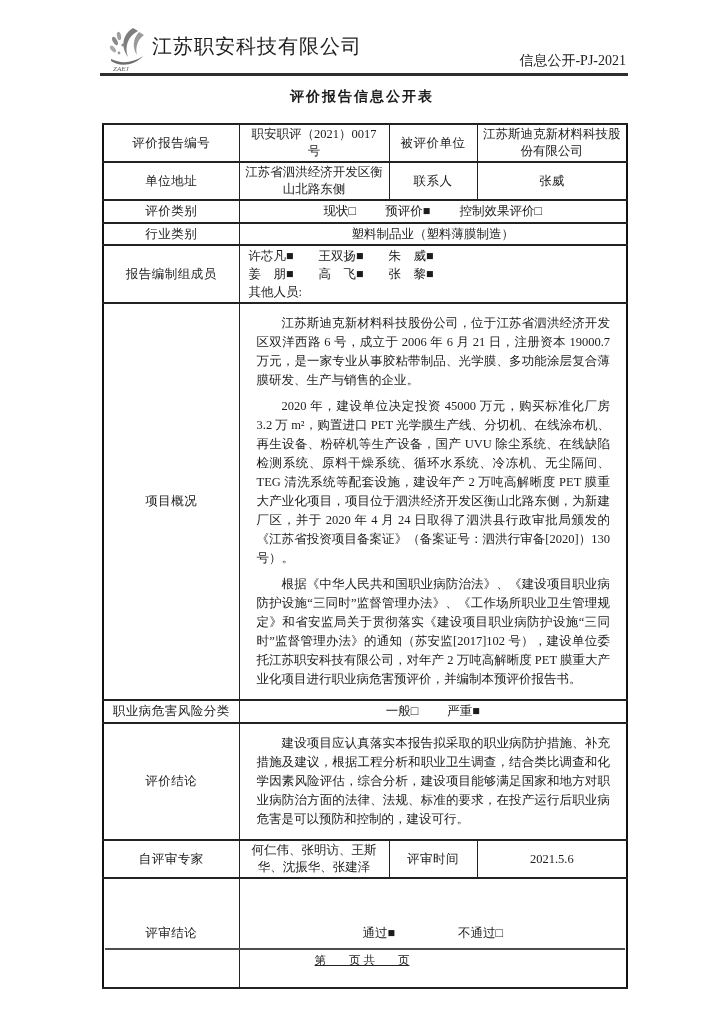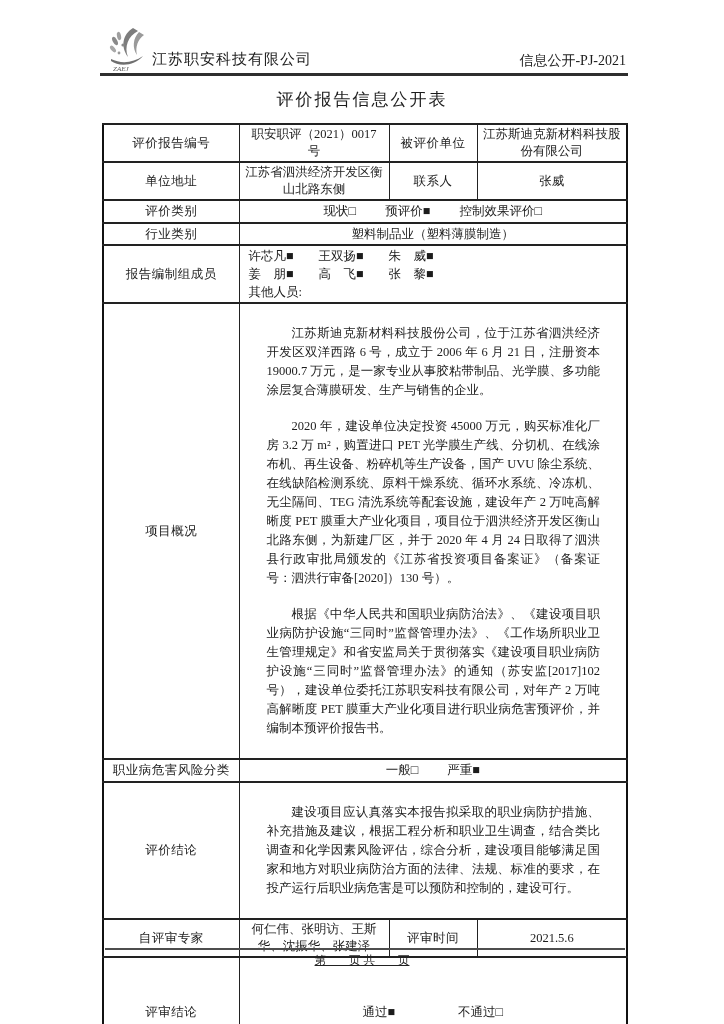--- a/index.html
+++ b/index.html
@@ -7,42 +7,42 @@
     position:relative;
     width:724px;height:1024px;
     margin:0 auto;
     background:#ffffff;
     font-family:"Liberation Serif","DejaVu Serif",serif;
     color:#1c1c1c;
     overflow:hidden;
   }
   
   .logo{position:absolute;left:103px;top:26px;width:50px;height:48px;}
-  .header-company{position:absolute;left:152px;top:50px;font-size:15px;letter-spacing:1px;}
+  .header-company{position:absolute;left:152px;top:33px;font-size:20px;letter-spacing:1px;}
   .header-code{position:absolute;right:98px;top:52px;font-size:14px;}
   .header-rule{position:absolute;left:100px;top:73px;width:528px;height:3px;background:#2e2e2e;}
   
   .doc-title{position:absolute;left:0;top:88px;width:100%;text-align:center;
-    font-size:17px;font-weight:normal;letter-spacing:2px;}
+    font-size:14px;font-weight:bold;letter-spacing:2px;}
   
   table.main{
     position:absolute;left:102px;top:123px;width:524px;
     border-collapse:collapse;table-layout:fixed;
     border:2px solid #111;
   }
   td{
     border-left:1px solid #222;border-right:1px solid #222;
     border-top:2px solid #222;border-bottom:2px solid #222;
     font-size:12.5px;padding:1px 5px;
     text-align:center;vertical-align:middle;
     overflow:hidden;
   }
   td.label{letter-spacing:0.5px;}
   td.text-block{text-align:justify;padding:3px 9px 3px 10px;vertical-align:top;}
-  td.text-block p{margin:17px;text-indent:2em;line-height:19px;text-align:justify;}
+  td.text-block p{margin:7px;text-indent:2em;line-height:19px;text-align:justify;}
   td.left-list{text-align:left;padding-left:9px;line-height:18px;}
   .opt{display:inline-block;margin:0 13px;white-space:nowrap;}
   .opt-wide{display:inline-block;margin:0 30px;white-space:nowrap;}
   .two-line{line-height:17px;}
   
   .footer-rule{position:absolute;left:105px;top:948px;width:520px;height:2px;background:#4d4d4d;}
   .footer-text{position:absolute;left:0;top:953px;width:100%;text-align:center;
     font-size:11.5px;color:#222;text-decoration:underline;}
   .logo-zaej{font-size:7px;font-style:italic;fill:#555;font-family:"Liberation Serif",serif;}
 </style>

